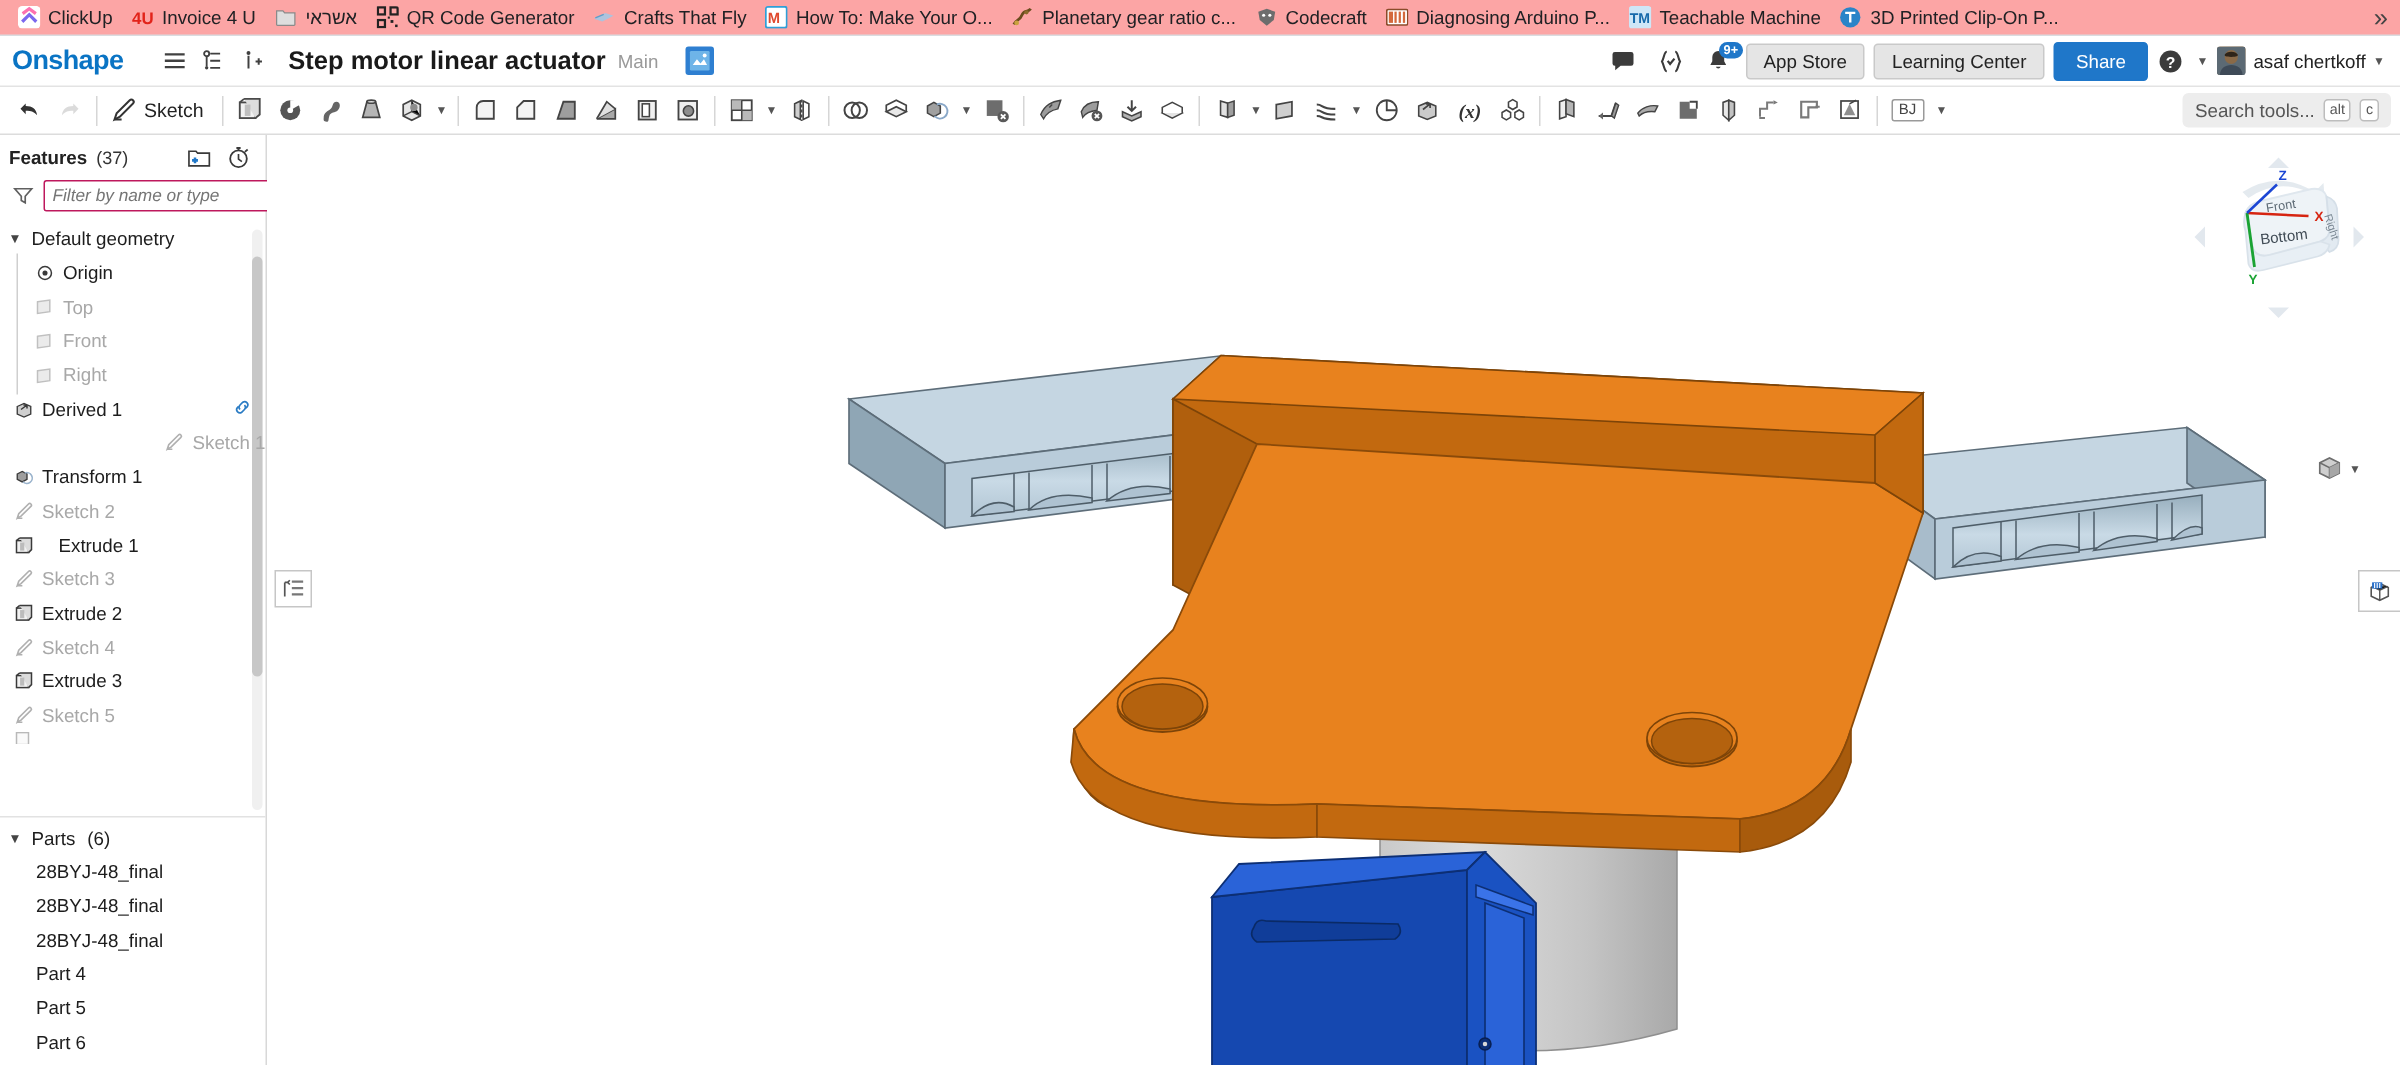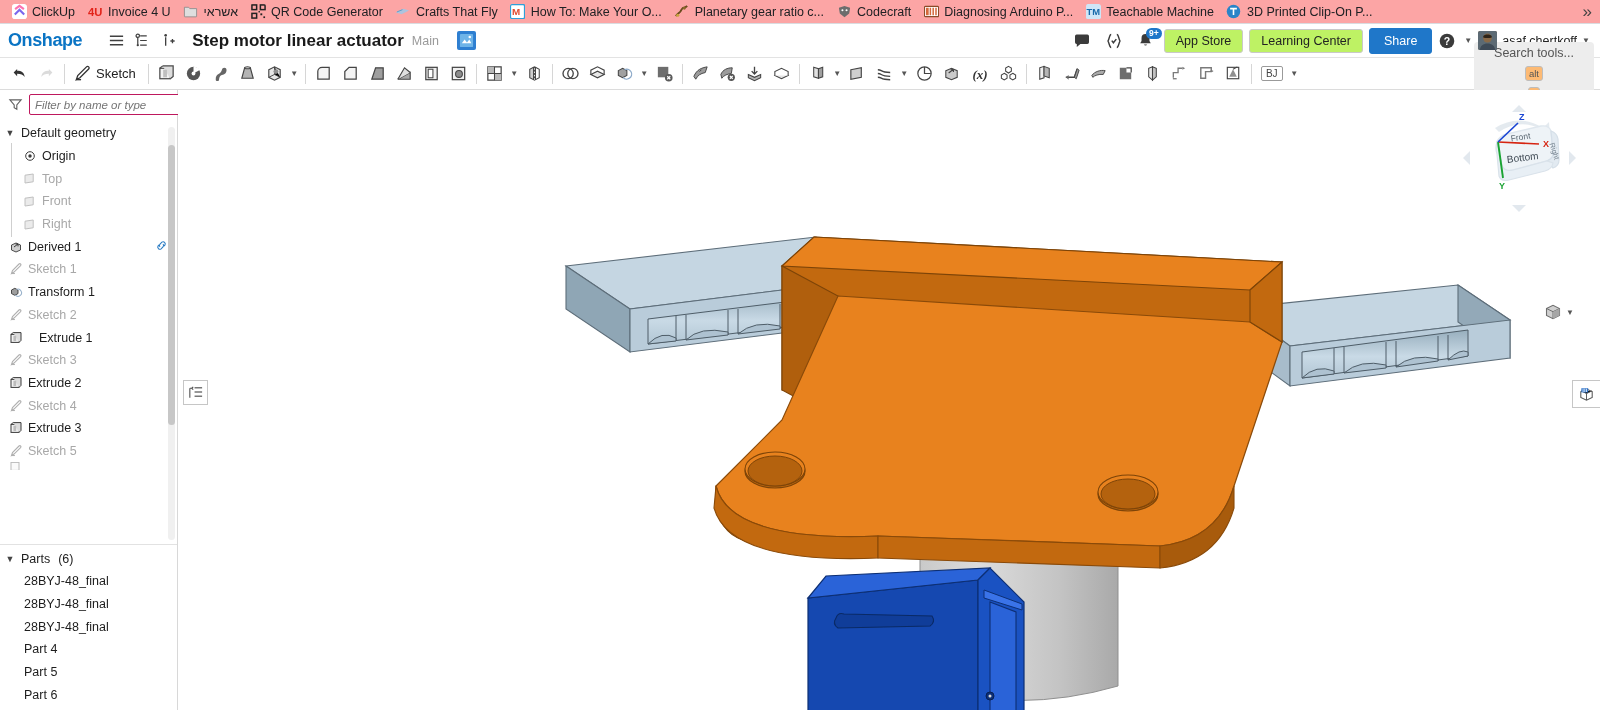--- a/index.html
+++ b/index.html
@@ -64,21 +64,21 @@
   #doc-badge {
     width: 19px; height: 19px; margin-left: 18px;
     background: #2e7fd1; border-radius: 2px;
     display: inline-flex; align-items: center; justify-content: center;
     cursor: pointer;
   }
   #hdr-right {
     margin-left: auto; display: flex; align-items: center; gap: 6px;
   }
   .hdr-btn {
-    border: 1px solid #c9c9c9; background: #bef264;
+    border: 1px solid #c9c9c9; background: #e5e5e5;
     border-radius: 3px; font-size: 12.5px; color: #222;
     padding: 4px 11px; cursor: pointer; white-space: nowrap;
   }
   #share-btn {
     background: #1f77c9; color: #fff; border: 1px solid #1f77c9;
     border-radius: 3px; font-size: 12.5px; padding: 5px 14px; cursor: pointer;
   }
   #notif-wrap { position: relative; width: 24px; height: 24px;
     display: inline-flex; align-items: center; justify-content: center; cursor: pointer; }
   #notif-badge {
@@ -113,25 +113,25 @@
     justify-content: center; cursor: pointer; color: #555; font-size: 8px;
   }
   #sketch-btn {
     display: flex; align-items: center; gap: 4px;
     font-size: 13px; color: #222; padding: 3px 8px 3px 4px;
     cursor: pointer; border-radius: 3px;
   }
   #search-tools {
     margin-left: auto; display: flex; align-items: center; gap: 6px;
     background: #ededed; border-radius: 4px; padding: 4px 8px;
-    cursor: text; min-width: 120px; flex-direction: column;
+    cursor: text; min-width: 120px;
   }
   #search-tools-ph { font-size: 12.5px; color: #555; }
   .kbd {
-    border: 1px solid #bdbdbd; border-radius: 3px; background: #fdba74;
+    border: 1px solid #bdbdbd; border-radius: 3px; background: #ffffff;
     font-size: 9.5px; color: #555; padding: 0 3px; line-height: 13px;
     font-family: "Liberation Sans", sans-serif;
   }
 
   
   #main { display: flex; height: calc(710px - 24px - 34px - 32px); position: relative; }
 
   
   #tree-panel {
     width: 178px; flex: 0 0 178px; background: #fff;
@@ -689,20 +689,38 @@
   <div id="search-tools">
     <span id="search-tools-ph">Search tools...</span>
     <span class="kbd">alt</span>
     <span class="kbd">c</span>
   </div>
 </div>
 
 <div id="main">
 
   <div id="tree-panel">
+    <div id="tree-head">
+      <span id="features-title">Features</span>
+      <span id="features-count">(37)</span>
+      <span class="th-ico" style="margin-left:auto;">
+        <svg width="16" height="15" viewBox="0 0 17 16">
+            <path d="M1 3h5l1.2 1.4h8.3v9H1z" fill="none" stroke="#3a3a3a" stroke-width="1.2"></path>
+            <path d="M3.2 9.5h4.2M5.3 7.4v4.2" stroke="#1f77c9" stroke-width="1.8"></path>
+          </svg>
+      </span>
+      <span class="th-ico">
+        <svg width="16" height="16" viewBox="0 0 17 17">
+            <circle cx="8.5" cy="9.4" r="5.9" fill="none" stroke="#3a3a3a" stroke-width="1.3"></circle>
+            <path d="M8.5 6v3.6l2.4 1.8" stroke="#3a3a3a" stroke-width="1.2" fill="none"></path>
+            <path d="M7 1.8h3M8.5 1.8v1.7" stroke="#3a3a3a" stroke-width="1.3"></path>
+            <path d="M13 4.5 15 2.8" stroke="#3a3a3a" stroke-width="1.3"></path>
+          </svg>
+      </span>
+    </div>
 
     <div id="filter-row">
       <span style="display:inline-flex;">
         <svg width="15" height="15" viewBox="0 0 16 16">
             <path d="M2 3h12l-4.6 5.4V13L6.6 11.4V8.4z" fill="none" stroke="#606060" stroke-width="1.2"></path>
           </svg>
       </span>
       <input id="filter-input" placeholder="Filter by name or type" style="">
     </div>
 
@@ -760,21 +778,21 @@
         </span>
         <span>Derived 1</span>
         <span class="link-ico">
           <svg width="13" height="13" viewBox="0 0 14 14">
               <path d="M5.4 8.6a2.3 2.3 0 0 1 0-3.2l2-2a2.3 2.3 0 0 1 3.2 3.2l-1 1" fill="none" stroke="#2b7cc4" stroke-width="1.2"></path>
               <path d="M8.6 5.4a2.3 2.3 0 0 1 0 3.2l-2 2a2.3 2.3 0 0 1-3.2-3.2l1-1" fill="none" stroke="#2b7cc4" stroke-width="1.2"></path>
             </svg>
         </span>
       </div>
 
-      <div class="frow dim" style="padding-left:8px;">
+      <div class="frow dim" style="padding-left:8px;justify-content:flex-end;">
         <span class="fic">
           <svg width="14" height="14" viewBox="0 0 14 14">
               <path d="M2.5 11.5 3.5 8.5 10 2a1.1 1.1 0 0 1 1.6 1.6L5 10.1z" fill="none" stroke="#b0b0b0" stroke-width="1.1"></path>
               <path d="M2.5 11.5h3.4" stroke="#b0b0b0" stroke-width="1.1"></path>
             </svg>
         </span>
         <span>Sketch 1</span>
       </div>
 
       <div class="frow" style="padding-left:8px;">

